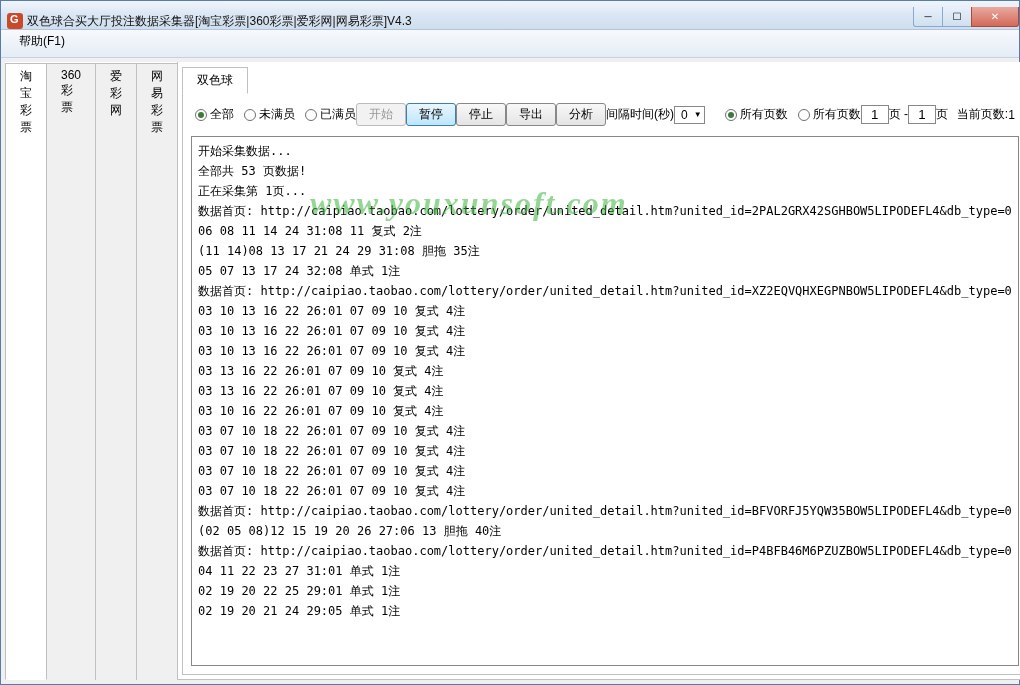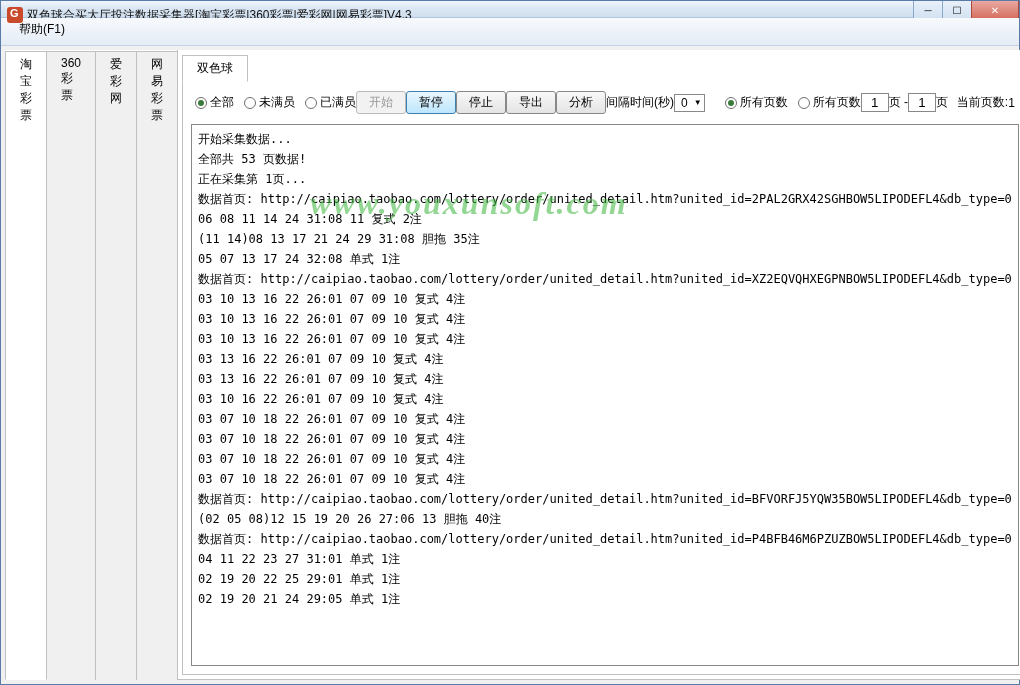--- a/index.html
+++ b/index.html
@@ -13,21 +13,21 @@
   position: relative;
 }
 .window {
   border: 1px solid #5a7ba8;
   height: 100%;
   background: #fff;
   display: flex;
   flex-direction: column;
 }
 .titlebar {
-  height: 17px;
+  height: 29px;
   background: linear-gradient(to bottom, #f0f5fb 0%, #dae6f3 50%, #cfdeed 100%);
   display: flex;
   align-items: center;
   padding: 12px 0 0 6px;
   border-bottom: 1px solid #b0c4de;
 }
 .titlebar-icon {
   width: 16px;
   height: 16px;
   margin-right: 4px;

